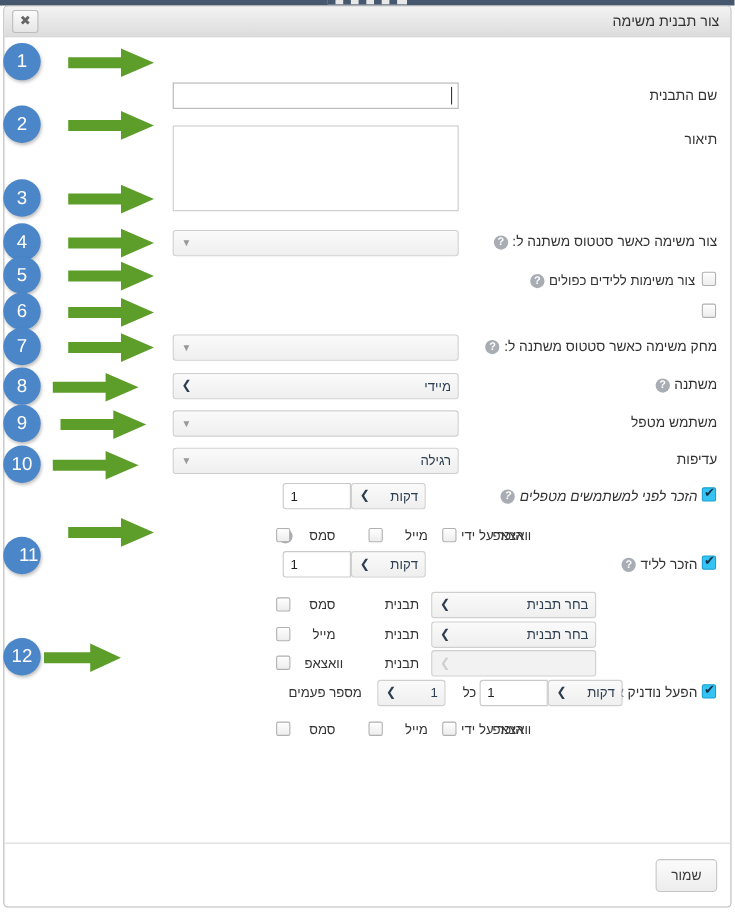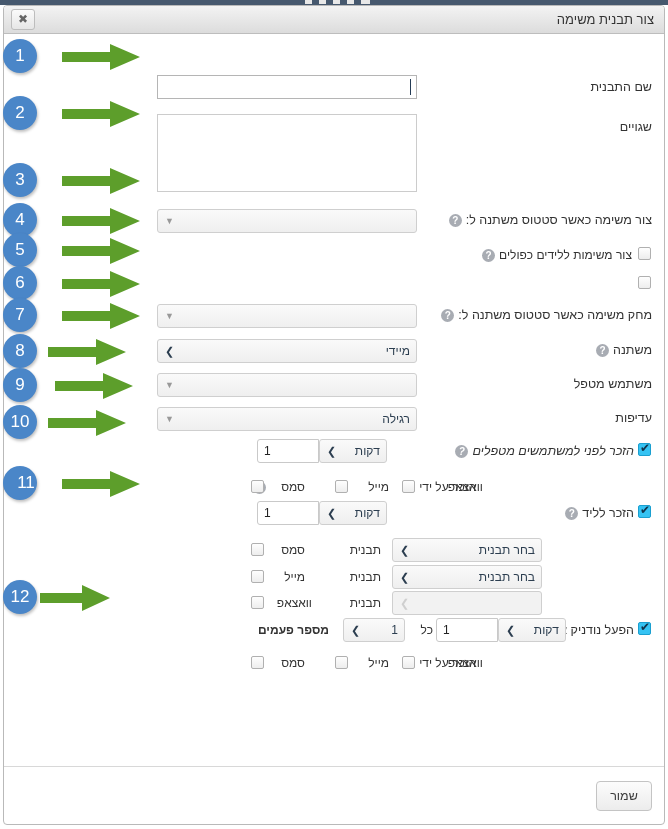--- a/index.html
+++ b/index.html
@@ -273,21 +273,21 @@
 
     <div class="body">
 
       <div class="row" style="top:40px;">
         <span class="lbl">שם התבנית</span>
         <input class="txt focused" style="top: 1px; right: 247px; width: 260px;" value="">
         <span class="caret" style="top:5px; right:253px;"></span>
       </div>
 
       <div class="row" style="top:80px; height:85px;">
-        <span class="lbl">שגויים</span>
+        <span class="lbl">תיאור</span>
         <textarea class="area" style="top: 0px; right: 247px; width: 260px; height: 78px;"></textarea>
       </div>
 
       <div class="row" style="top:173px;">
         <span class="lbl"><span>צור משימה כאשר סטטוס משתנה ל:</span><span class="help">?</span></span>
         <div class="sel thin" style="top:2px; right:247px; width:260px;">
           <span class="arrow">▼</span>
           <span></span>
         </div>
       </div>
@@ -395,21 +395,21 @@
         <div class="sel disabled" style="top:1px; right:122px; width:150px;">
           <span class="arrow">❯</span>
           <span></span>
         </div>
       </div>
 
       <div class="row" style="top:583px;">
         <span class="lbl" style="right:30px;"><span>הפעל נודניק אחרי</span><span class="help">?</span></span>
         <div class="cb on" style="top:5px; right:13px;"></div>
 
-        <span class="lbl sub" style="right:335px;font-weight:bold;">מספר פעמים</span>
+        <span class="lbl sub" style="right:335px;">מספר פעמים</span>
         <div class="sel" style="top:1px; right:259px; width:62px;">
           <span class="arrow">❯</span>
           <span>1</span>
         </div>
         <span class="lbl sub" style="right:231px;">כל</span>
         <input class="numbox" style="top: 1px; right: 166px; width: 62px;" value="1">
         <div class="sel" style="top:1px; right:98px; width:68px;">
           <span class="arrow">❯</span>
           <span>דקות</span>
         </div>
@@ -440,21 +440,21 @@
     <div class="badge" style="left:3px;  top:39px;">1</div>
     <div class="badge" style="left:3px;  top:96px;">2</div>
     <div class="badge" style="left:3px;  top:163px;">3</div>
     <div class="badge" style="left:3px;  top:203px;">4</div>
     <div class="badge" style="left:3px;  top:233px;">5</div>
     <div class="badge" style="left:3px;  top:266px;">6</div>
     <div class="badge" style="left:3px;  top:298px;">7</div>
     <div class="badge" style="left:3px;  top:334px;">8</div>
     <div class="badge" style="left:3px;  top:368px;">9</div>
     <div class="badge" style="left:3px;  top:405px;">10</div>
-    <div class="badge" style="left:3px;  top:466px;padding-left:12px;">11</div>
+    <div class="badge" style="left:3px;  top:488px;padding-left:12px;">11</div>
     <div class="badge" style="left:3px;  top:580px;">12</div>
 
     <div class="arrowmark" style="left:62px; top:43px;">
         <svg width="80" height="28" viewBox="0 0 80 28">
           <path d="M0 9 H48 V1 L78 14 L48 27 V19 H0 Z" fill="#5d9e2b"></path>
         </svg>
       </div>
     <div class="arrowmark" style="left:62px; top:100px;">
         <svg width="80" height="28" viewBox="0 0 80 28">
           <path d="M0 9 H48 V1 L78 14 L48 27 V19 H0 Z" fill="#5d9e2b"></path>

